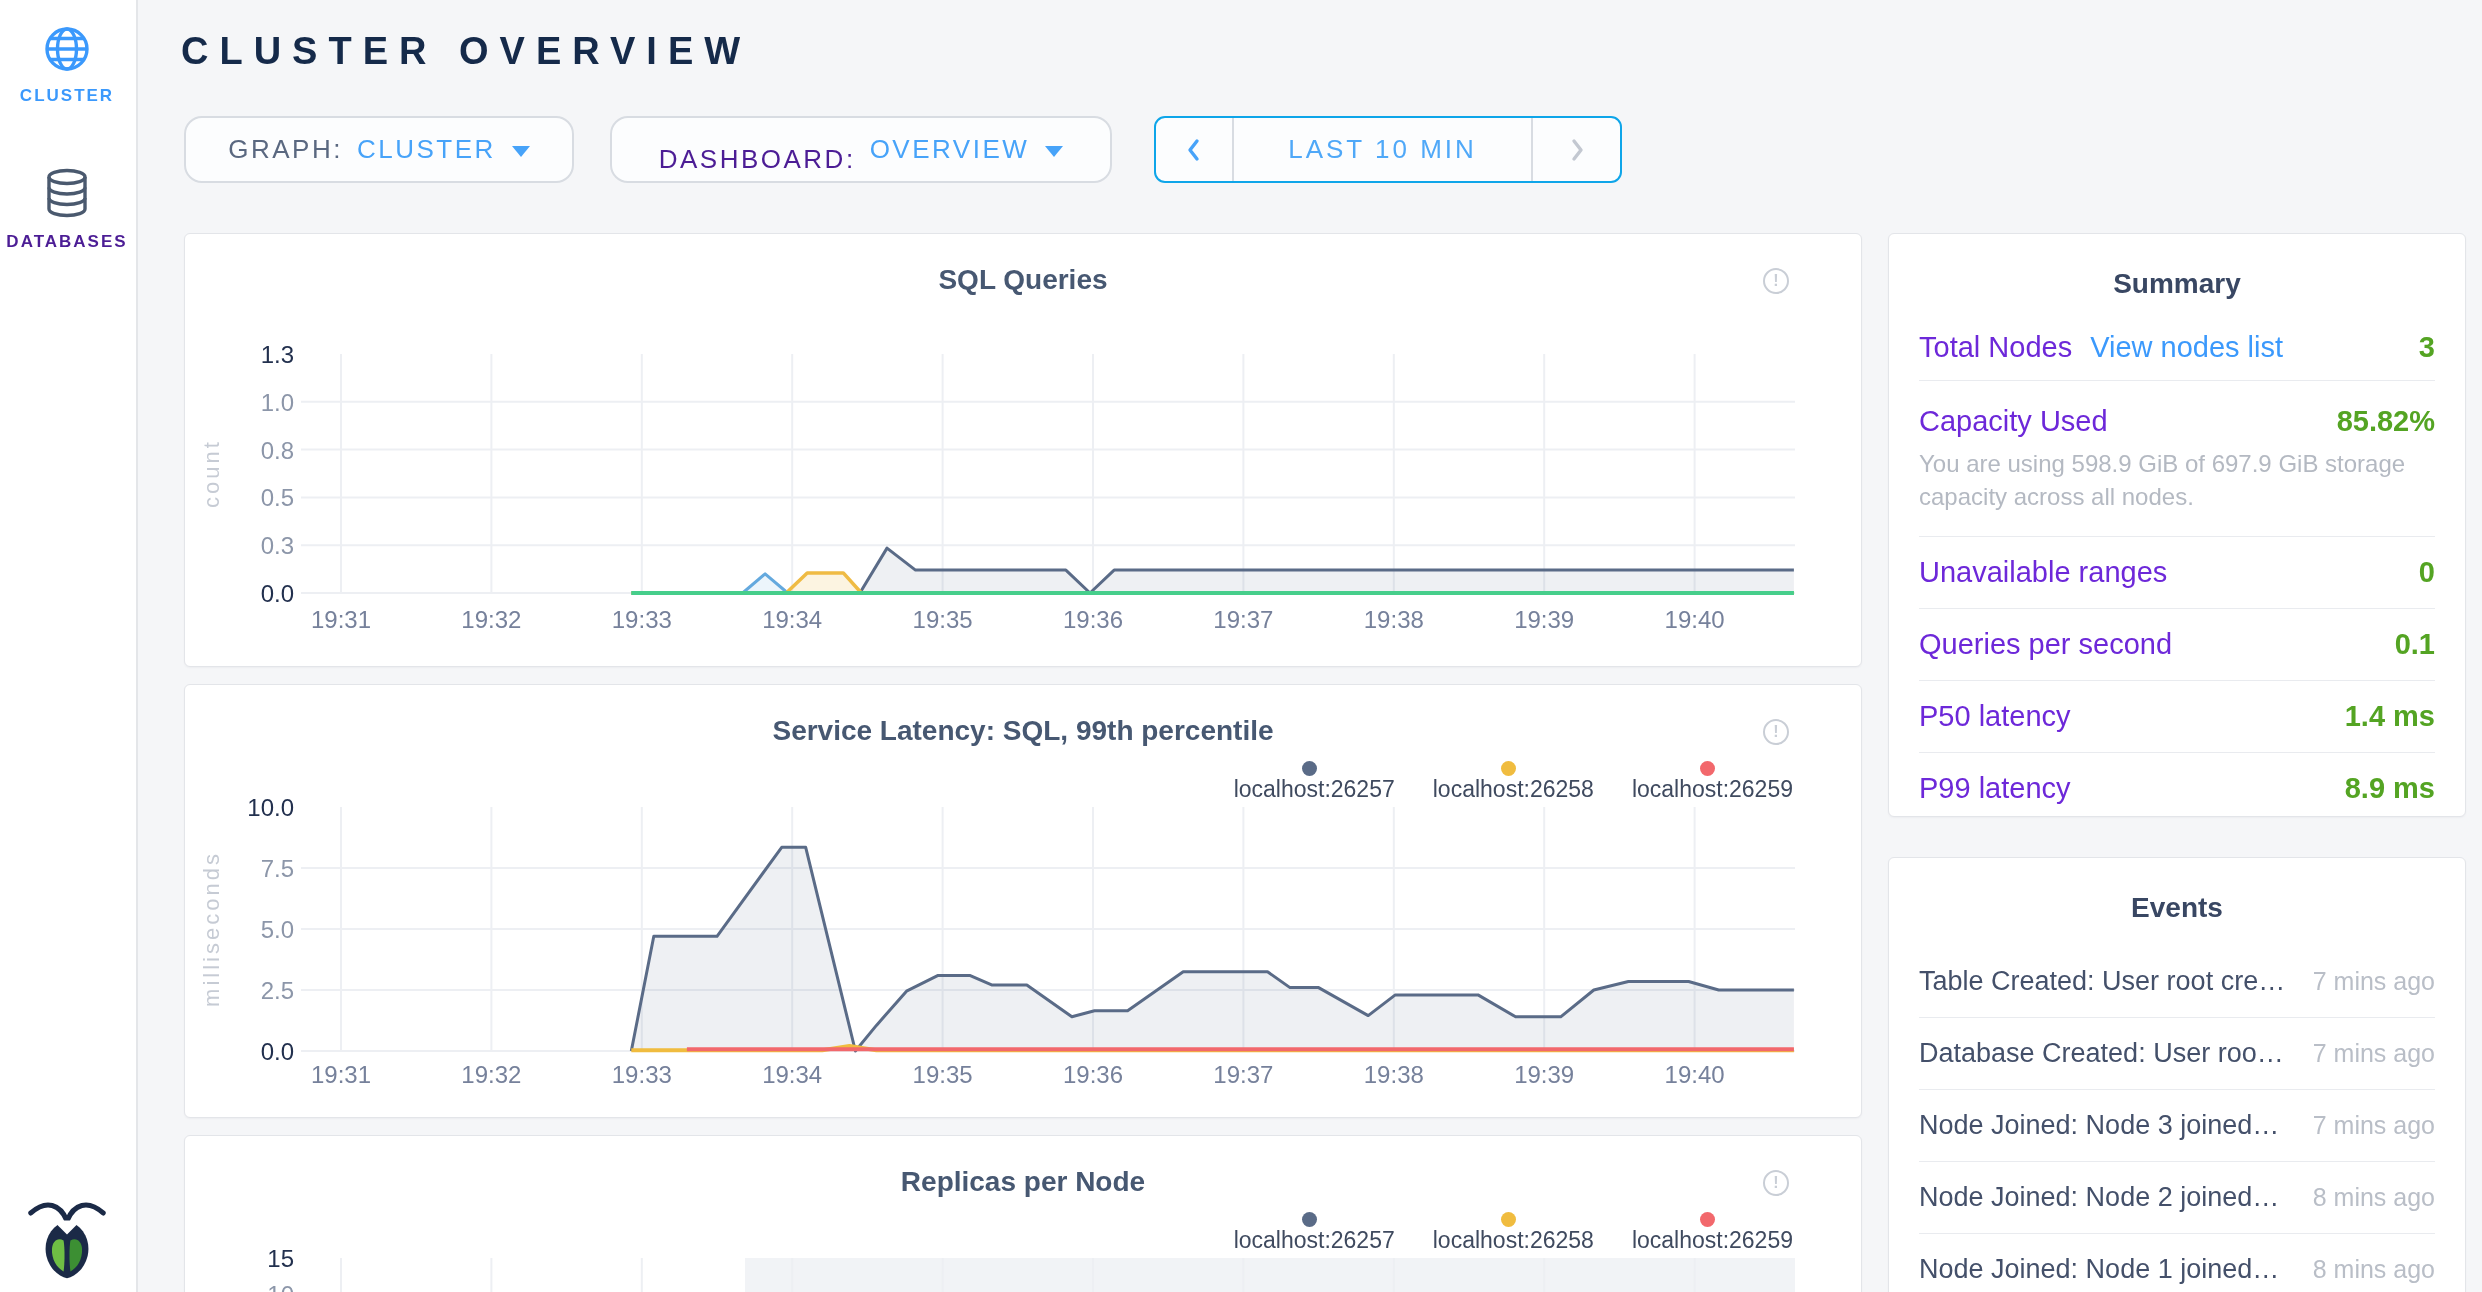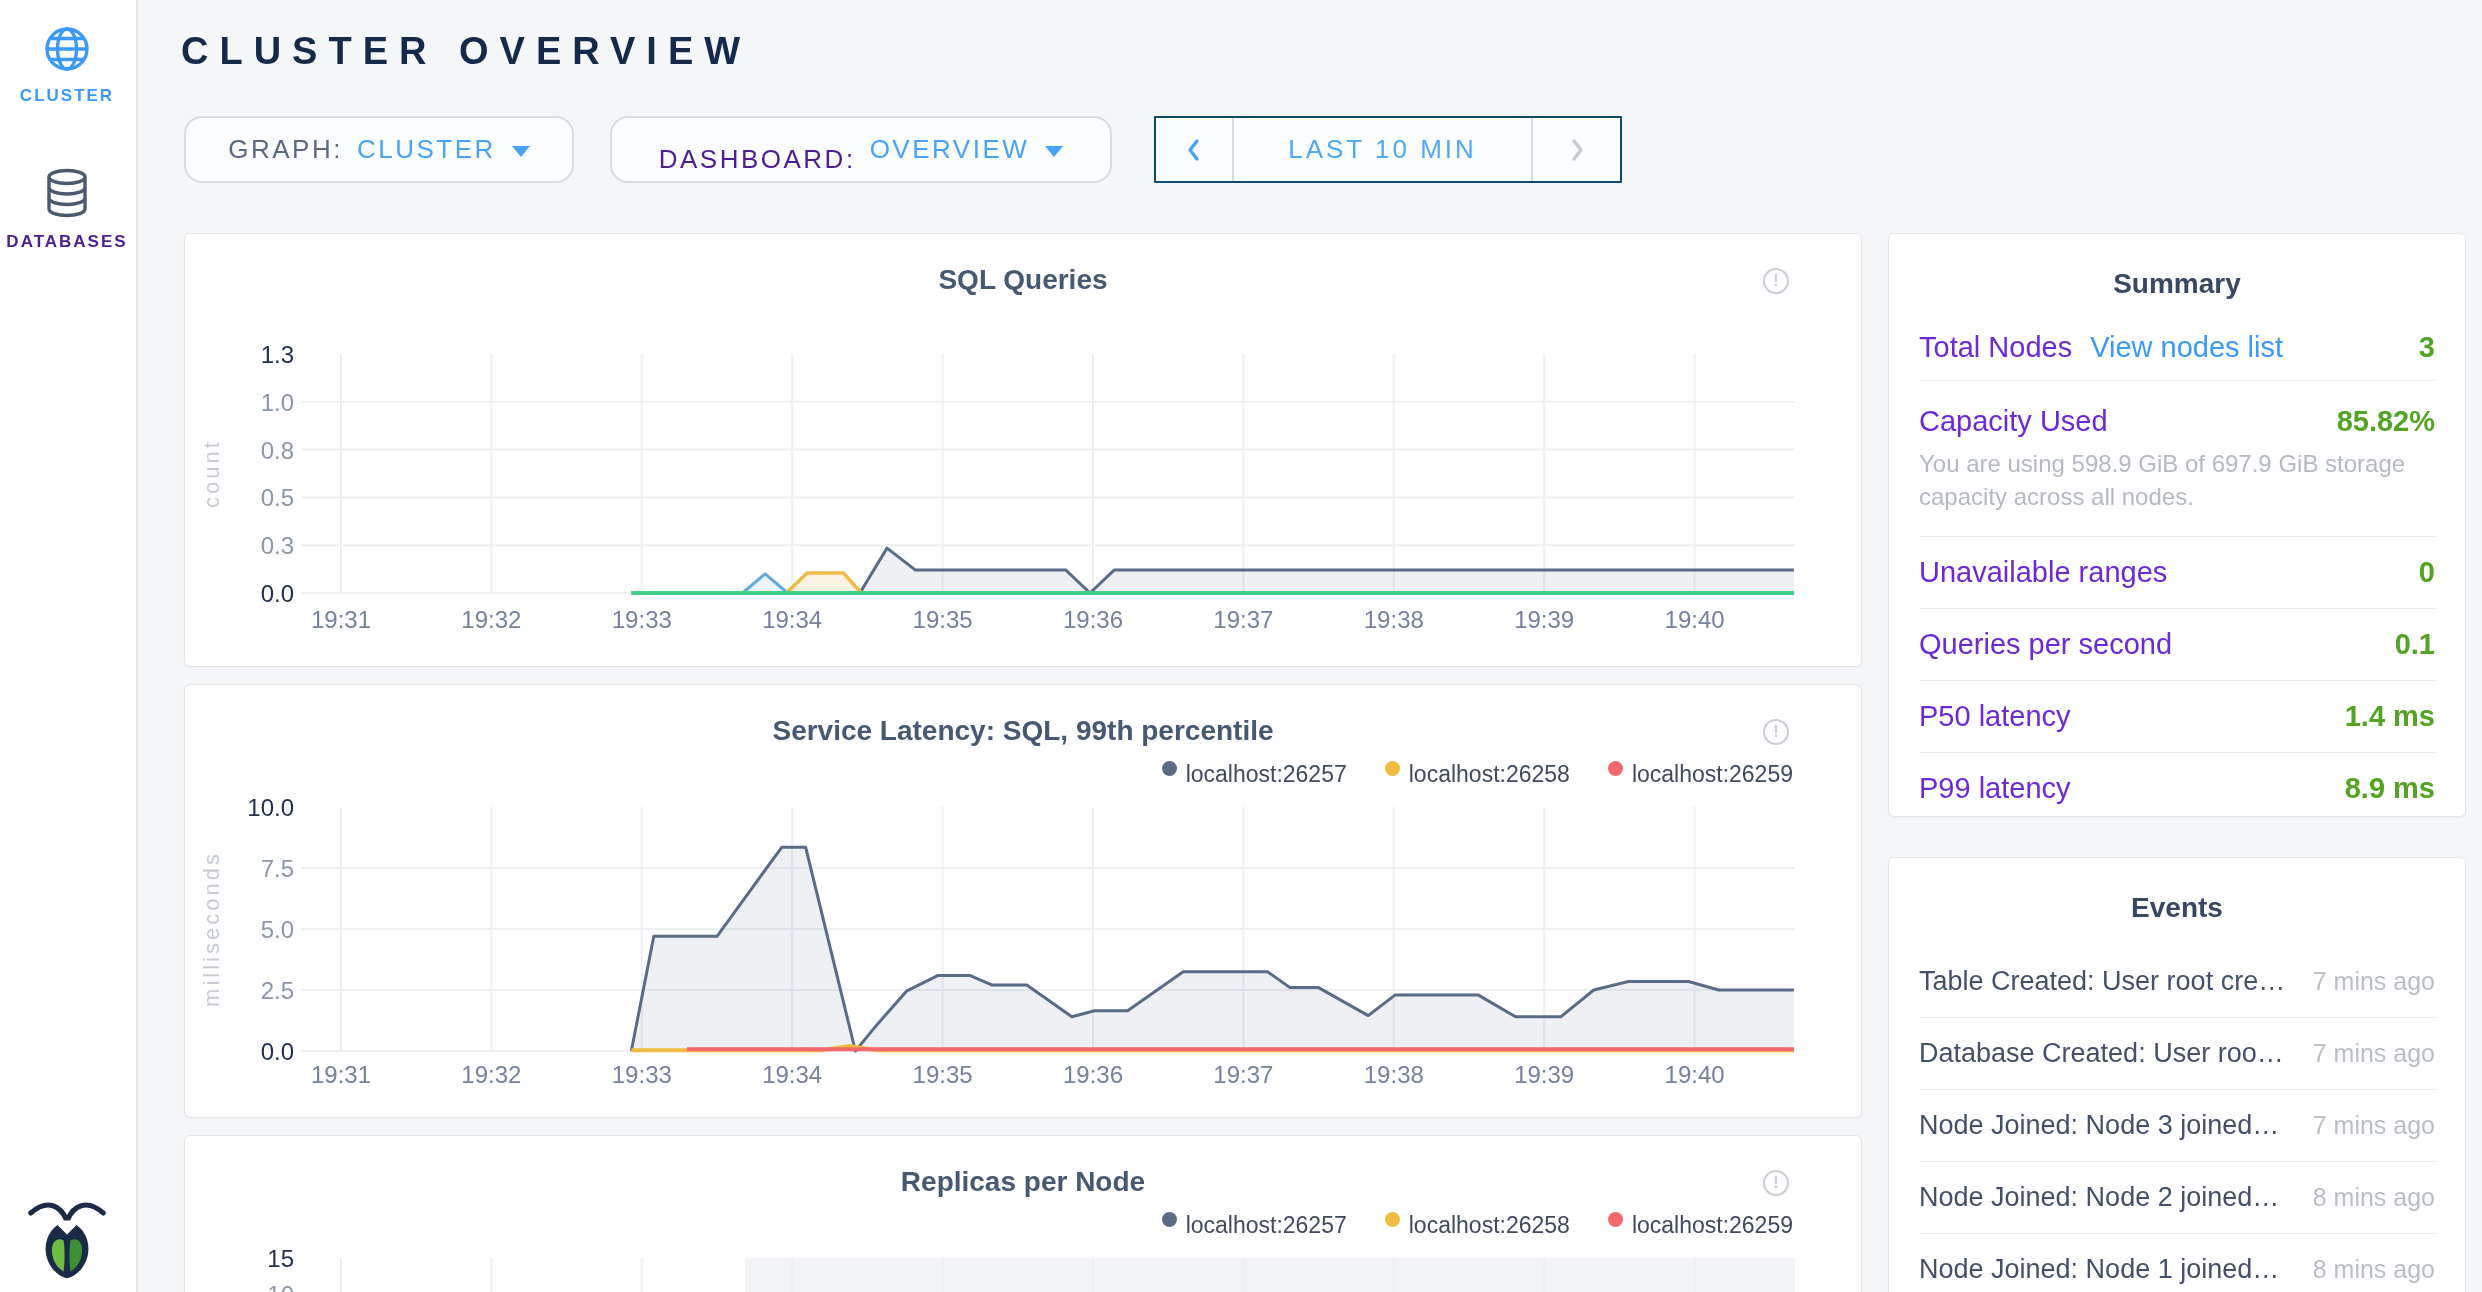--- a/index.html
+++ b/index.html
@@ -21,36 +21,36 @@
   .drop{position:absolute;top:116px;height:67px;background:#FCFDFE;border:2px solid #D8DCE2;border-radius:18px;
         box-sizing:border-box;display:flex;align-items:center;justify-content:center;cursor:pointer;}
   .drop .dlabel{font-size:26px;letter-spacing:2.5px;color:#5A6880;}
   .drop .dvalue{font-size:26px;letter-spacing:2.5px;color:#47A3F9;margin-left:14px;}
   .drop .caret{width:0;height:0;border-left:9px solid transparent;border-right:9px solid transparent;
                border-top:11px solid #47A3F9;margin-left:16px;margin-top:3px;}
   .drop.graph{left:184px;width:390px;}
   .drop.dash{left:610px;width:502px;}
   .drop.dash .dlabel{color:#4c1d95;margin-top:19px;}
   .timegroup{position:absolute;left:1154px;top:116px;width:468px;height:67px;background:#FCFDFE;
-             border:2px solid #0c4a6e;border-radius:1px;box-sizing:border-box;display:flex;}
+             border:2px solid #0ea5e9;border-radius:11px;box-sizing:border-box;display:flex;}
   .timegroup .tcell{display:flex;align-items:center;justify-content:center;box-sizing:border-box;cursor:pointer;}
   .tprev{width:78px;border-right:2px solid #D8DCE2;}
   .tmain{flex:1;font-size:26px;letter-spacing:3px;color:#4FA8F8;}
   .tnext{width:89px;border-left:2px solid #D8DCE2;}
   
   .card{position:absolute;background:#FFFFFF;border:1px solid #E3E5E9;border-radius:6px;
         box-shadow:0 1px 2px rgba(20,30,50,0.04);box-sizing:border-box;overflow:hidden;}
   .chart-card{left:184px;width:1678px;height:434px;}
   .c1{top:233px;} .c2{top:684px;} .c3{top:1135px;}
   .chart-title{position:absolute;top:30px;left:0;width:100%;text-align:center;
                font-size:28px;font-weight:700;color:#475872;}
   .info-icon{position:absolute;top:34px;left:1578px;width:26px;height:26px;border:2px solid #C9CED6;border-radius:50%;
              box-sizing:border-box;color:#C9CED6;font-size:16px;font-weight:700;text-align:center;line-height:22px;cursor:pointer;}
   .legend{position:absolute;top:76px;right:68px;display:flex;gap:38px;}
-  .legend .li{display:flex;align-items:flex-start;font-size:23px;color:#3F4A5F;cursor:pointer;}
+  .legend .li{display:flex;align-items:center;font-size:23px;color:#3F4A5F;cursor:pointer;flex-direction:column;}
   .legend .dot{width:15px;height:15px;border-radius:50%;margin-right:9px;display:inline-block;}
   .chart-svg{position:absolute;left:0;top:0;}
   
   .summary-card{left:1888px;top:233px;width:578px;height:584px;}
   .events-card{left:1888px;top:857px;width:578px;height:540px;}
   .panel-title{text-align:center;font-size:28px;font-weight:700;color:#394763;margin-top:34px;}
   .rows{margin:14px 30px 0 30px;}
   .srow{display:flex;align-items:center;justify-content:space-between;border-bottom:1px solid #E9EBEF;}
   .srow.simple{height:71px;}
   .srow.first{height:66px;}

